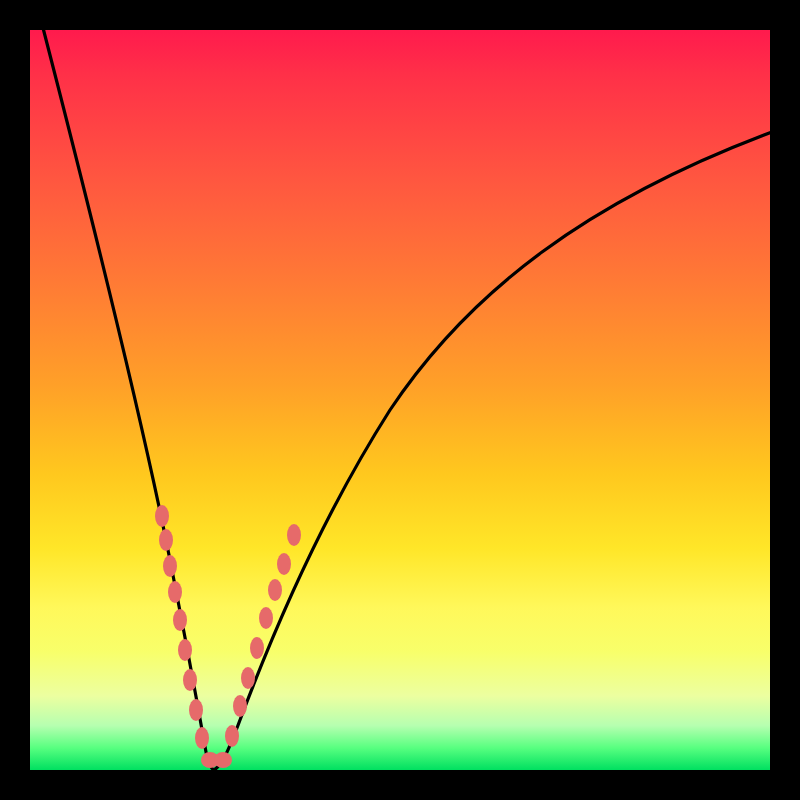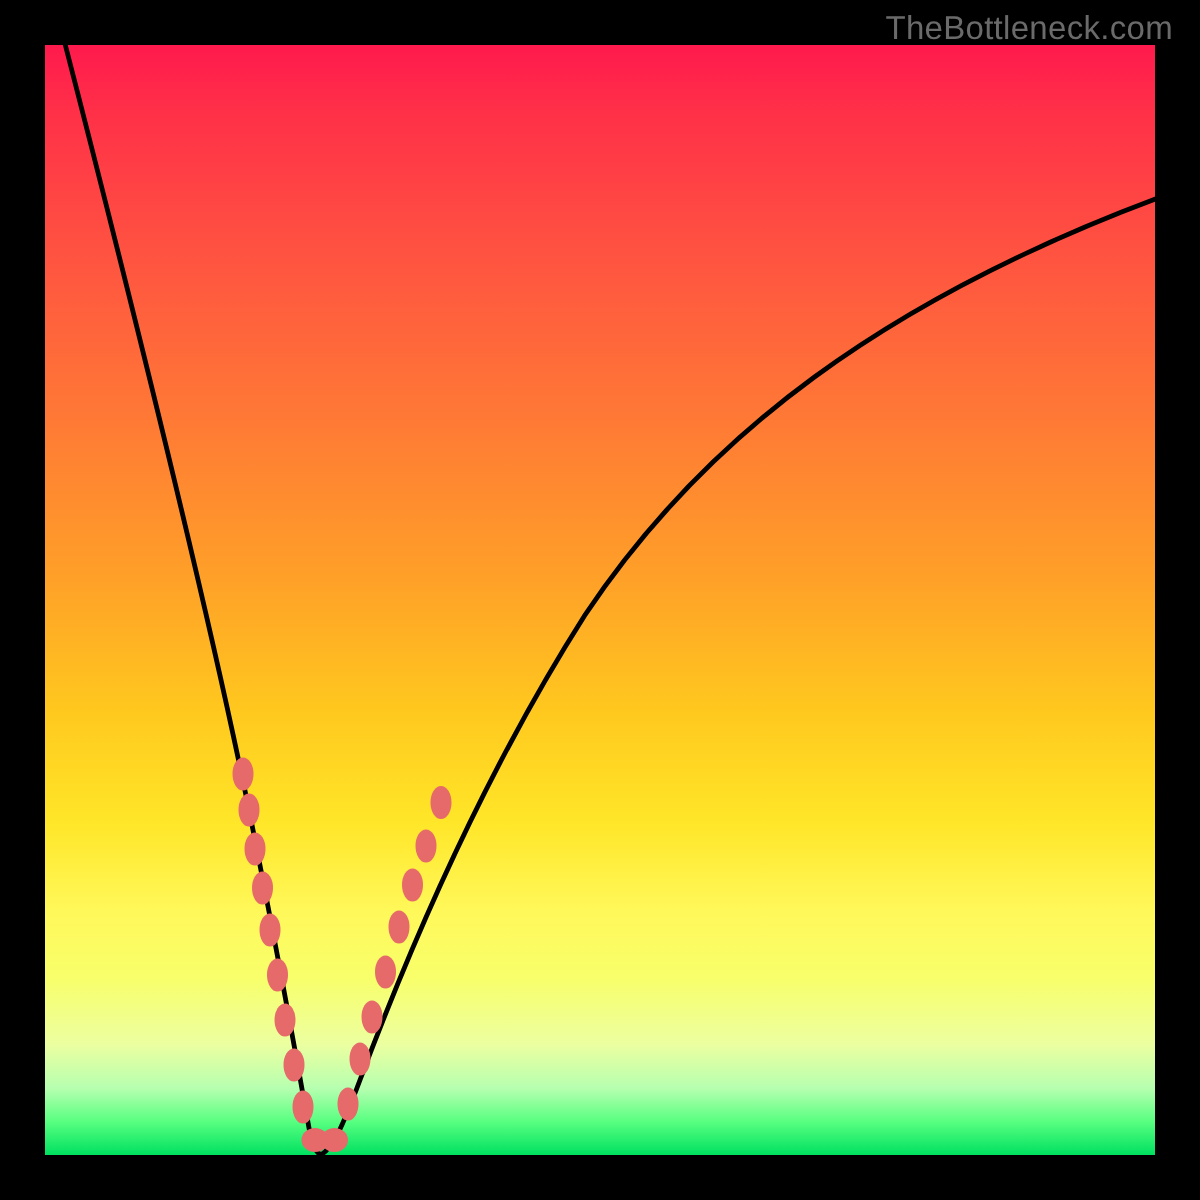--- a/index.html
+++ b/index.html
@@ -94,14 +94,13 @@
       <ellipse cx="210" cy="676" rx="7" ry="11"></ellipse>
       <ellipse cx="218" cy="648" rx="7" ry="11"></ellipse>
       <ellipse cx="227" cy="618" rx="7" ry="11"></ellipse>
       <ellipse cx="236" cy="588" rx="7" ry="11"></ellipse>
       <ellipse cx="245" cy="560" rx="7" ry="11"></ellipse>
       <ellipse cx="254" cy="534" rx="7" ry="11"></ellipse>
       <ellipse cx="264" cy="505" rx="7" ry="11"></ellipse>
     </g>
   </svg>
 
-  <div class="watermark">TheBottleneck.com</div>
 </div>
 
 </body></html>

